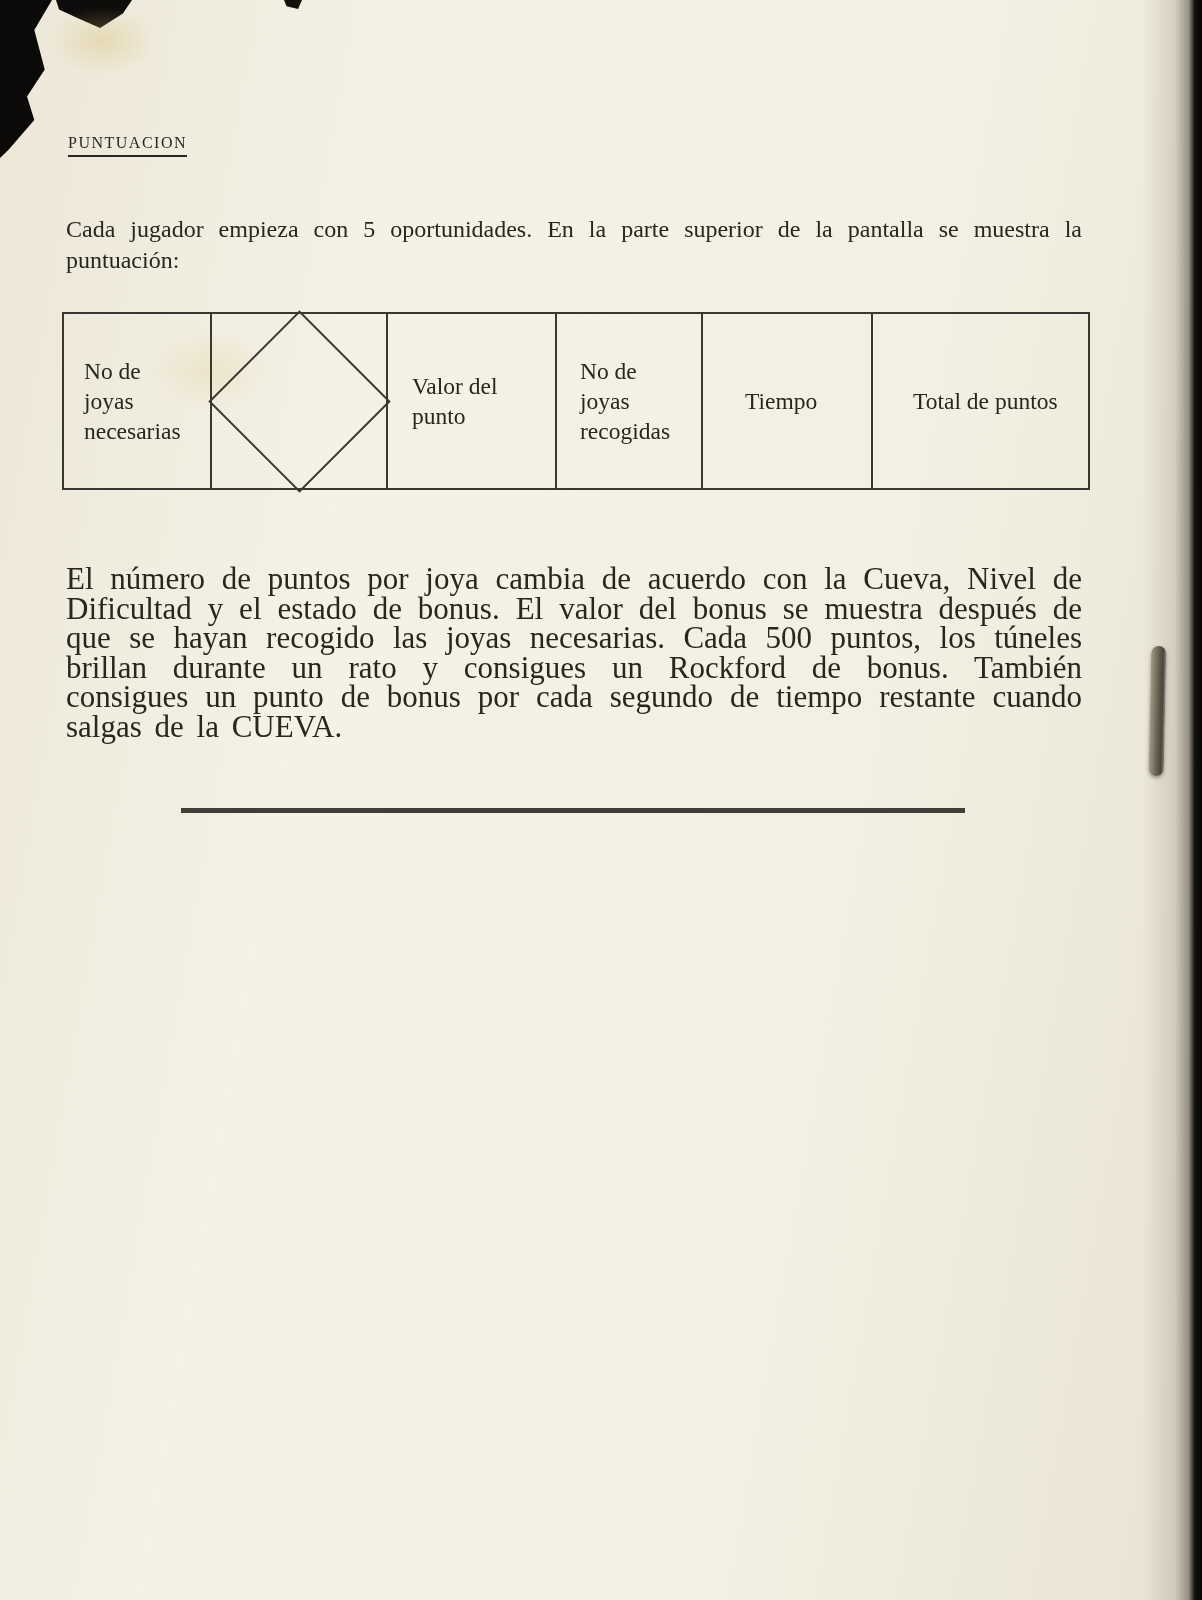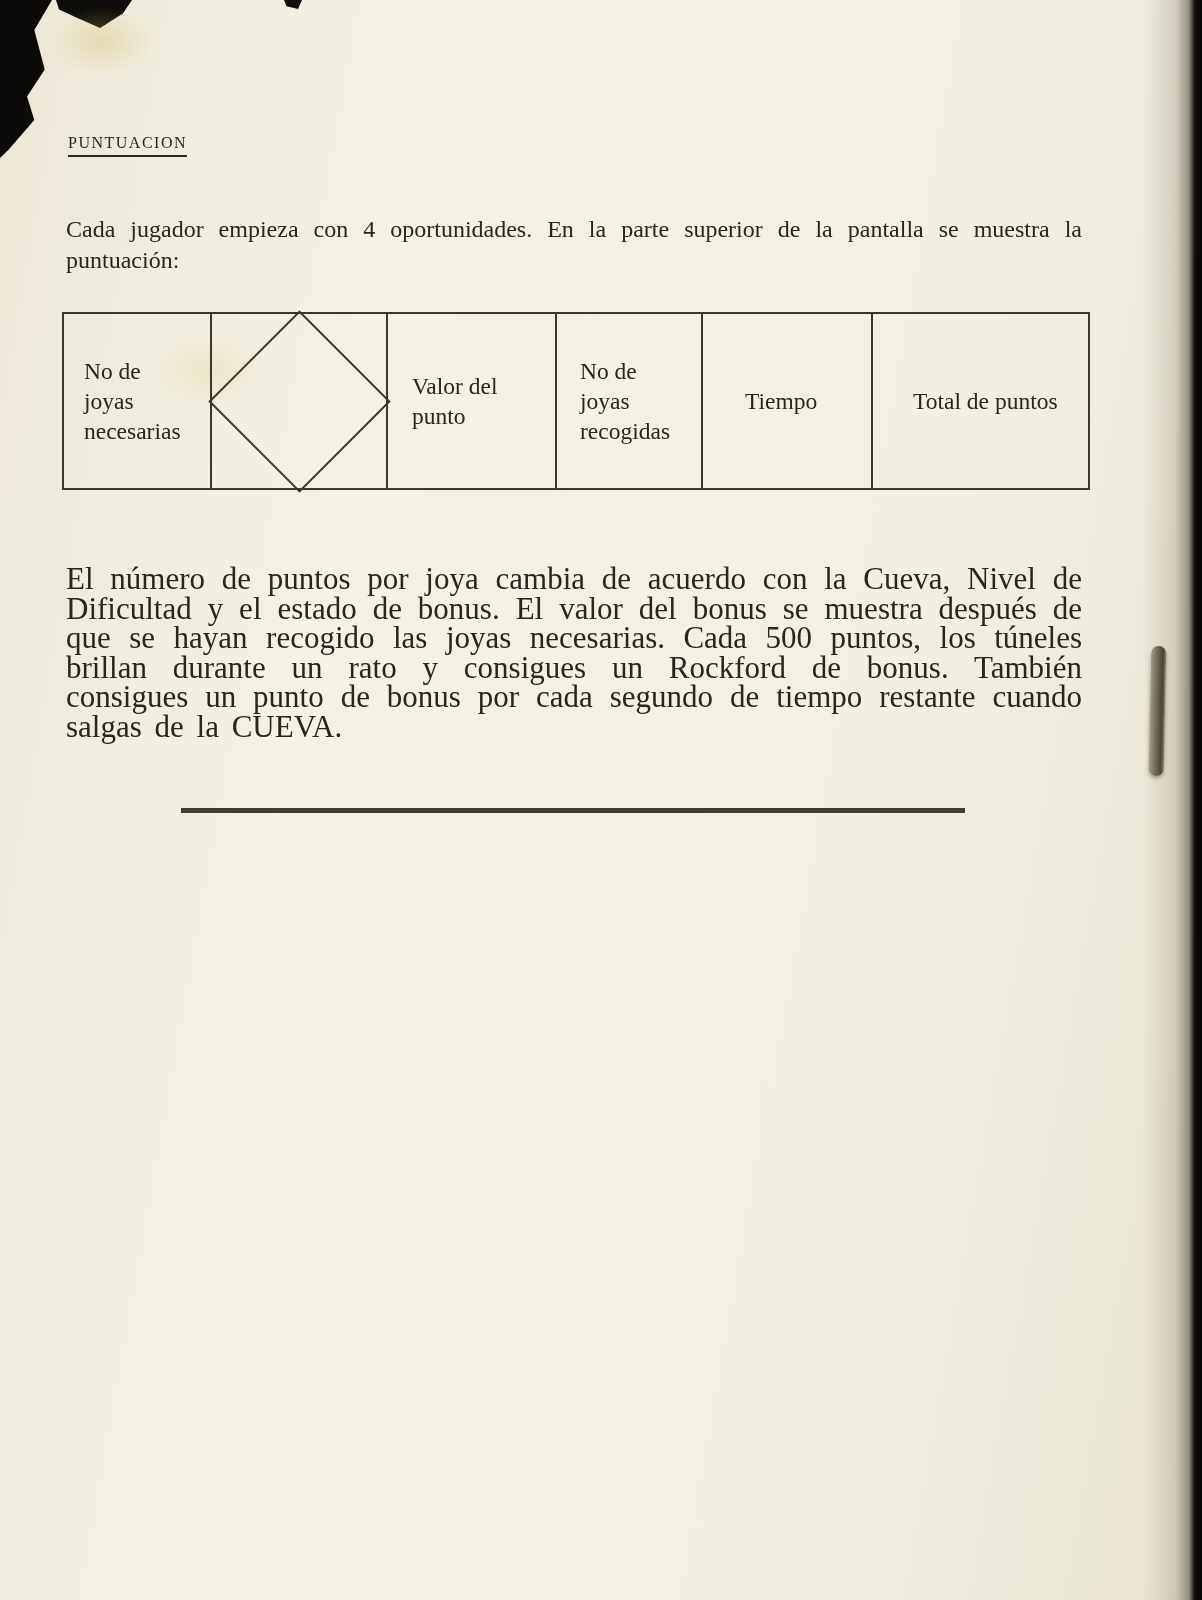--- a/index.html
+++ b/index.html
@@ -134,21 +134,21 @@
   <div class="artifact edge-left-black"></div>
   <div class="artifact blob-top-black"></div>
   <div class="artifact speck-top"></div>
   <div class="artifact stain-top-left"></div>
   <div class="artifact stain-mid"></div>
   <div class="artifact edge-right-shadow"></div>
   <div class="artifact staple"></div>
 
   <div class="title">PUNTUACION</div>
 
-  <p class="para para-intro">Cada jugador empieza con 4 oportunidades. En la parte superior de la pantalla se muestra la puntuación:</p>
+  <p class="para para-intro">Cada jugador empieza con 5 oportunidades. En la parte superior de la pantalla se muestra la puntuación:</p>
 
   <div class="score-bar">
     <div class="score-cell cell-1">
       <span>No de joyas necesarias</span>
     </div>
     <div class="score-cell cell-2">
       <div class="diamond"></div>
     </div>
     <div class="score-cell cell-3">
       <span>Valor del punto</span>

